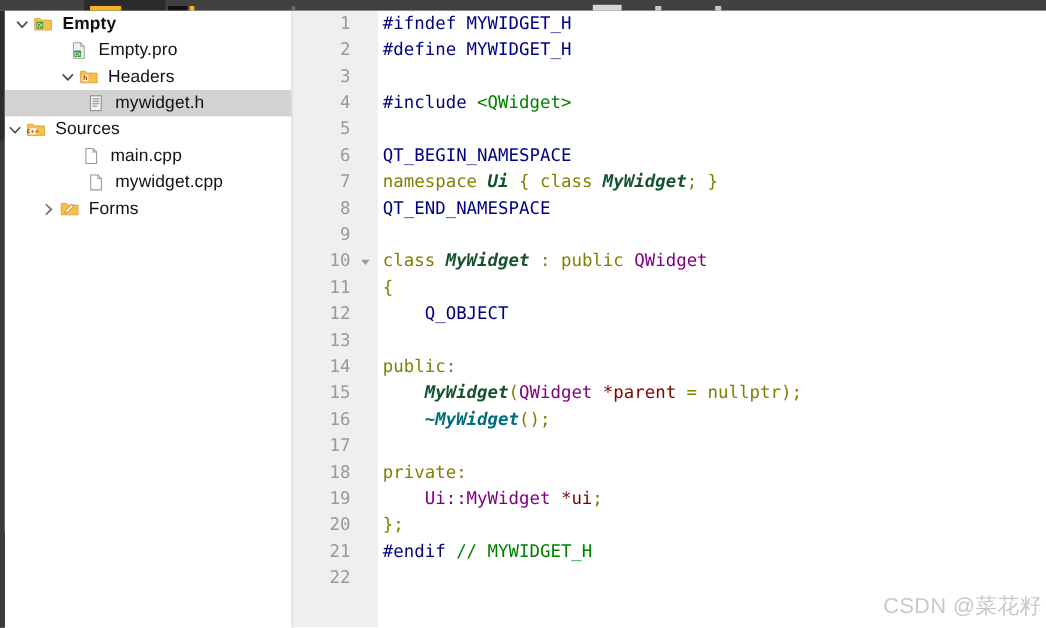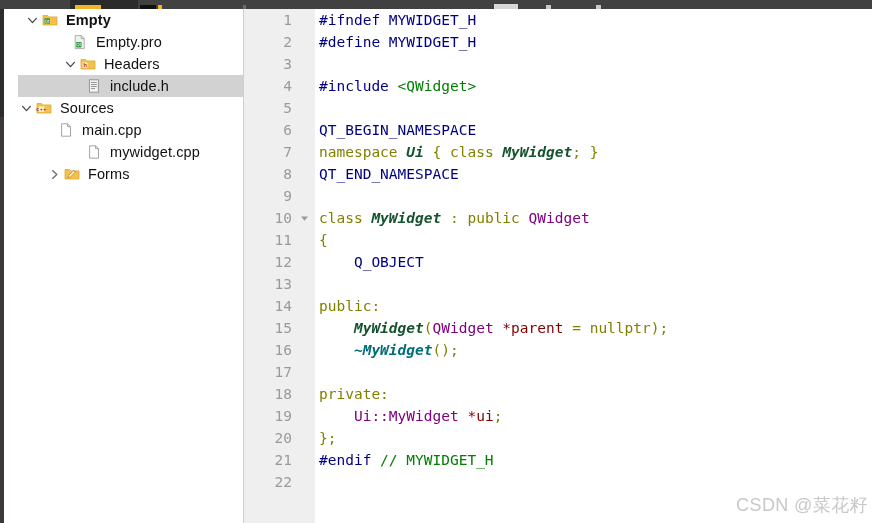--- a/index.html
+++ b/index.html
@@ -60,21 +60,21 @@
   .mode-bar .seg-b {
     position: absolute;
     top: 108px; left: 0;
     width: 4px; height: 406px;
     background: #3c3838;
   }
 
   
   .sidebar {
     position: absolute;
-    top: 9px; left: 18px;
+    top: 9px; left: 4px;
     width: 239px;
     height: 434px;
     background: #ffffff;
     overflow: hidden;
   }
   .sidebar-divider {
     position: absolute;
     top: 9px; left: 243px;
     width: 1px; height: 514px;
     background: #cfcfcf;
@@ -267,38 +267,38 @@
         <span class="twisty"></span>
         <span class="tree-icon">
           <svg width="16" height="16" viewBox="0 0 16 16">
             <rect x="3.4" y="1.8" width="9" height="12.4" fill="#f2f2f2" stroke="#8f8f8f" stroke-width="0.9"></rect>
             <rect x="5" y="4" width="5.8" height="0.9" fill="#8f8f8f"></rect>
             <rect x="5" y="6" width="5.8" height="0.9" fill="#8f8f8f"></rect>
             <rect x="5" y="8" width="5.8" height="0.9" fill="#8f8f8f"></rect>
             <rect x="5" y="10" width="4" height="0.9" fill="#8f8f8f"></rect>
           </svg>
         </span>
-        <span class="tree-label">include.h</span>
+        <span class="tree-label">mywidget.h</span>
       </div>
       <div class="tree-row" style="">
         <span class="twisty">
           <svg width="11" height="11" viewBox="0 0 11 11">
             <path d="M1.6 3.4L5.5 7.6 9.4 3.4" fill="none" stroke="#4a4a4a" stroke-width="1.35" stroke-linecap="round" stroke-linejoin="round"></path>
           </svg>
         </span>
         <span class="tree-icon">
           <svg width="16" height="16" viewBox="0 0 16 16">
             <path d="M1 3.5h4.5l1.2 1.4H15v8.1H1z" fill="#f5c14b" stroke="#d9a22e" stroke-width="0.7"></path>
             <rect x="2.4" y="6.6" width="6" height="5.2" rx="0.6" fill="#fdf3d6"></rect>
             <text x="5.4" y="10.9" font-size="4.2" fill="#8e2b20" text-anchor="middle" font-weight="bold" font-family="DejaVu Sans">C++</text>
           </svg>
         </span>
         <span class="tree-label">Sources</span>
       </div>
-      <div class="tree-row" style="padding-left: 22px;">
+      <div class="tree-row" style="padding-left: 46px;">
         <span class="twisty"></span>
         <span class="tree-icon">
           <svg width="16" height="16" viewBox="0 0 16 16">
             <path d="M3.6 1.8h6l2.9 2.9v9.5h-8.9z" fill="#ffffff" stroke="#9a9a9a" stroke-width="0.9"></path>
             <path d="M9.6 1.8v2.9h2.9" fill="none" stroke="#9a9a9a" stroke-width="0.9"></path>
           </svg>
         </span>
         <span class="tree-label">main.cpp</span>
       </div>
       <div class="tree-row" style="padding-left: 50px;">

